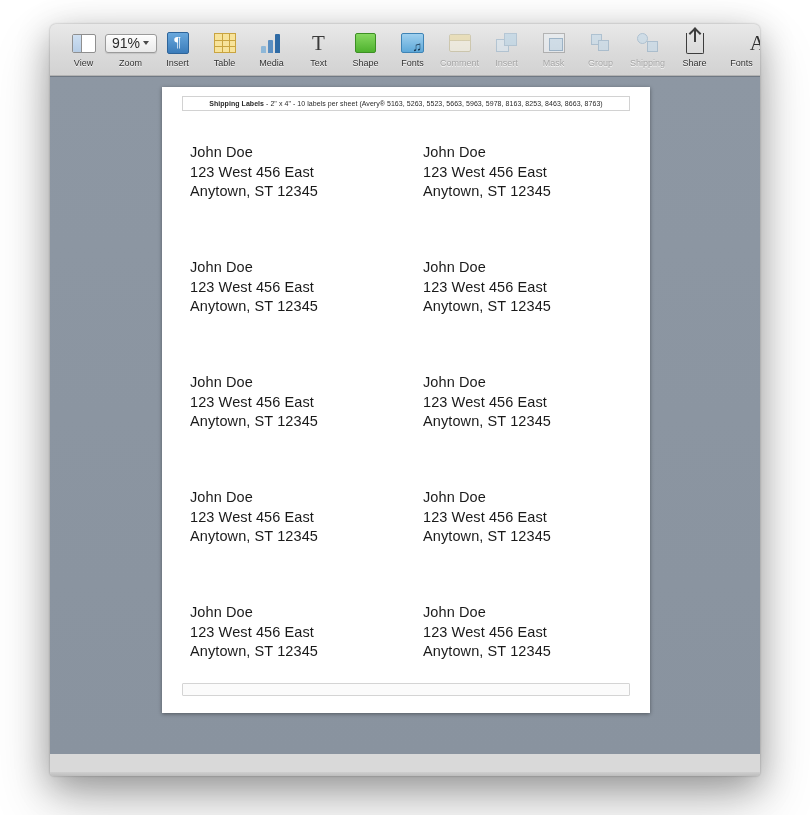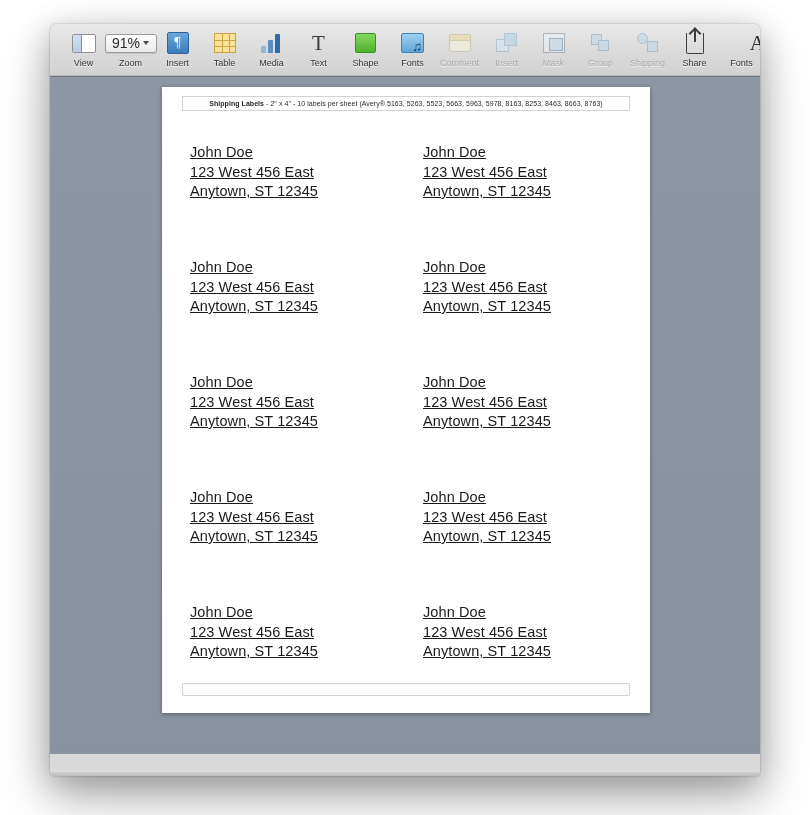--- a/index.html
+++ b/index.html
@@ -382,21 +382,20 @@
   }
   .label-block {
     position: absolute;
     left: 0;
     top: 12px;
     font-size: 14.5px;
     line-height: 19.5px;
     color: #1a1a1a;
     letter-spacing: 0.1px;
     white-space: nowrap;
-    text-decoration: underline;
   }
   .label-cell:nth-child(even) .label-block { left: 8px; }
 
   
   #footer-box {
     position: absolute;
     left: 20px;
     right: 20px;
     bottom: 17px;
     height: 13px;

